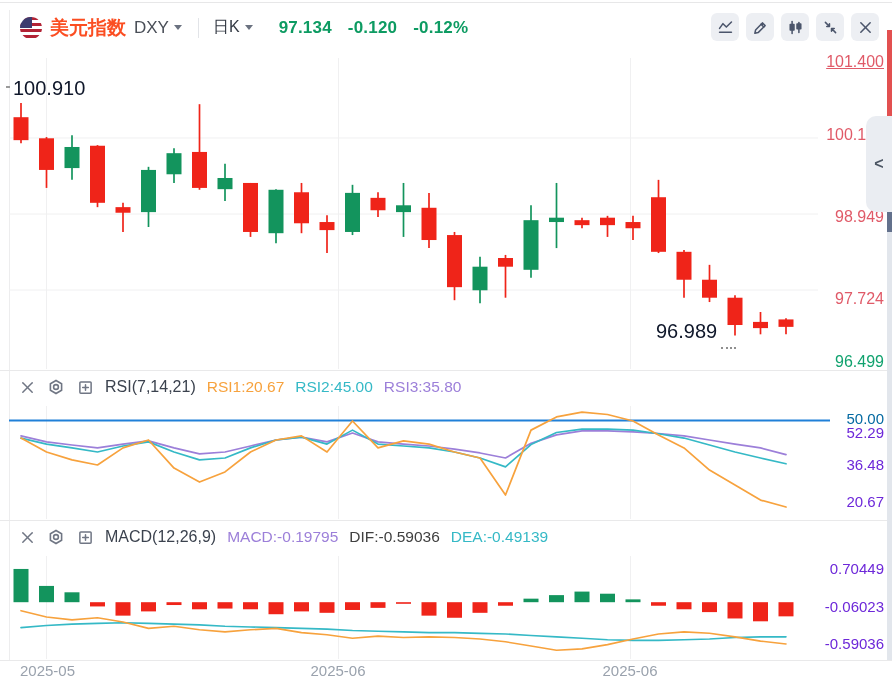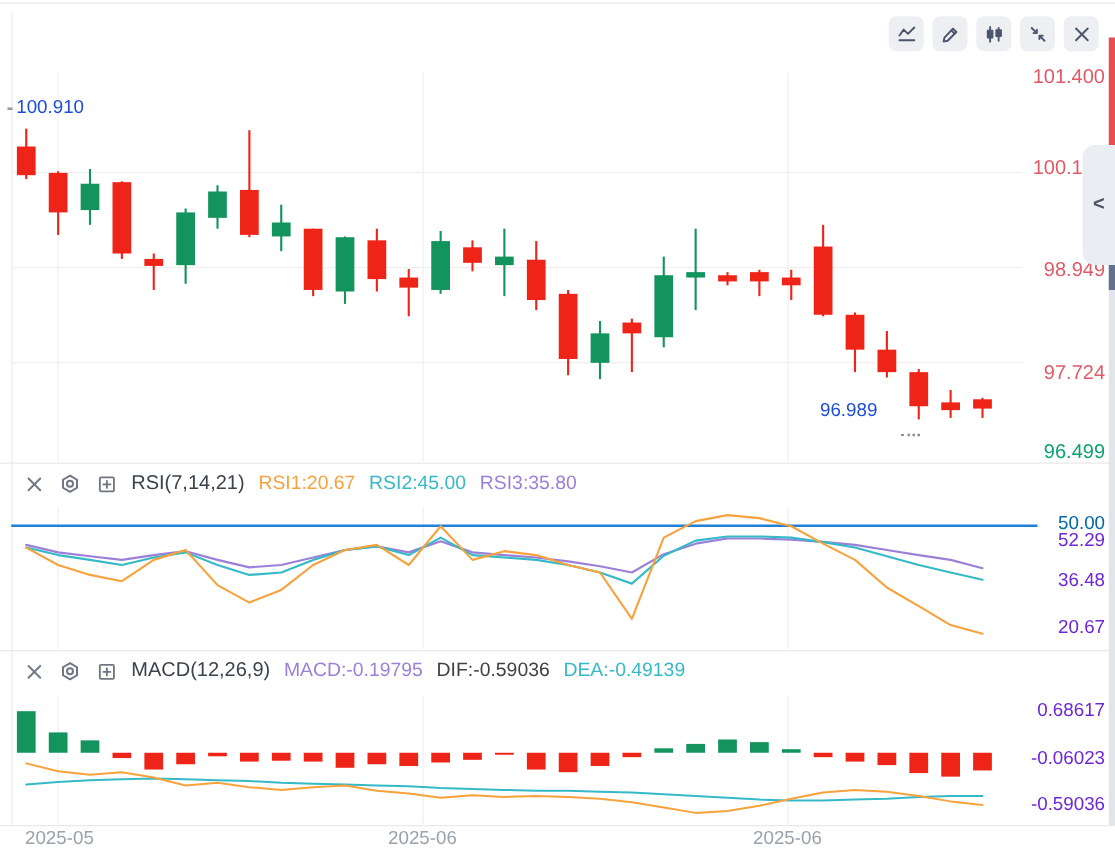--- a/index.html
+++ b/index.html
@@ -26,21 +26,21 @@
   .ph-icon{width:18px;height:18px;display:flex;align-items:center;justify-content:center;cursor:pointer;}
   .ph-icon svg{stroke:#707684;fill:none;stroke-width:1.6;stroke-linecap:round;}
   .ph-title{color:#3b424e;margin-left:0px;}
   .ph-val{font-size:15.5px;}
   
   .ylab{position:absolute;right:8px;font-size:16px;line-height:18px;text-align:right;z-index:4;}
   .ylab.red{color:#e05a68;} .ylab.grn{color:#10a26e;}
   .ylab.small{font-size:15px;color:#6d28d9;}
   .ylab.blue{color:#0369a1;}
   .xlab{position:absolute;top:662px;font-size:15px;color:#9aa2ad;z-index:4;}
-  .marker{position:absolute;font-size:15px;color:#1d4ed8;z-index:4;}
+  .marker{position:absolute;font-size:20px;color:#0f172a;z-index:4;}
   #high-dot{position:absolute;left:6px;top:86px;width:4px;height:2px;background:#9a9a9a;}
   #low-dots{position:absolute;left:721px;top:347px;width:15px;border-top:2px dotted #8f8f8f;}
   
   #rstrip{position:absolute;right:0;top:30px;width:5px;z-index:6;}
   .rseg{width:5px;}
   #collapse-tab{position:absolute;right:0;top:116px;width:26px;height:96px;background:#eaedf2;border-radius:10px 0 0 10px;display:flex;align-items:center;justify-content:center;color:#4b5563;font-size:16px;font-weight:700;z-index:7;cursor:pointer;}
 </style>
 </head>
 <body>
 
@@ -158,20 +158,32 @@
       <rect x="651" y="602.2" width="15" height="3.5370000000000346" fill="#ef2419"></rect>
       <rect x="676.5" y="602.2" width="15" height="7.073999999999955" fill="#ef2419"></rect>
       <rect x="702" y="602.2" width="15" height="9.903599999999983" fill="#ef2419"></rect>
       <rect x="727.5" y="602.2" width="15" height="16.270200000000045" fill="#ef2419"></rect>
       <rect x="753" y="602.2" width="15" height="19.09979999999996" fill="#ef2419"></rect>
       <rect x="778.5" y="602.2" width="15" height="14.148000000000025" fill="#ef2419"></rect>
       <polyline points="21,627.6664000000001 46.5,625.5442 72,624.1294 97.5,623.422 123,622.7146 148.5,623.422 174,624.1294 199.5,624.8368 225,626.2516 250.5,626.9590000000001 276,627.6664000000001 301.5,628.3738000000001 327,629.0812000000001 352.5,630.4960000000001 378,631.2034 403.5,631.9108 429,632.6182 454.5,632.6182 480,633.3256 505.5,634.033 531,635.4478 556.5,636.8626 582,638.2774000000001 607.5,639.6922000000001 633,640.3996000000001 658.5,640.3996000000001 684,639.6922000000001 709.5,638.9848000000001 735,637.57 760.5,636.8626 786,636.8626" fill="none" stroke="#35b9c6" stroke-width="1.6" stroke-linejoin="round" stroke-linecap="round"></polyline>
       <polyline points="21,610.6888 46.5,617.0554000000001 72,619.885 97.5,617.7628000000001 123,622.0072 148.5,628.3738000000001 174,626.2516 199.5,629.7886000000001 225,631.9108 250.5,629.7886000000001 276,628.3738000000001 301.5,632.6182 327,634.7404 352.5,638.2774000000001 378,636.1552 403.5,637.57 429,636.8626 454.5,637.57 480,638.9848000000001 505.5,641.8144000000001 531,646.0588 556.5,650.3032000000001 582,648.8884 607.5,644.644 633,638.9848000000001 658.5,634.033 684,631.9108 709.5,633.3256 735,636.8626 760.5,641.1070000000001 786,643.9366" fill="none" stroke="#f7a23d" stroke-width="1.6" stroke-linejoin="round" stroke-linecap="round"></polyline>
     </svg>
 
+  <div id="hdr">
+    <div id="flag"></div>
+    <span class="sym-name">美元指数</span>
+    <span class="sym-code">DXY</span>
+    <span class="caret"></span>
+    <span class="vsep"></span>
+    <span class="period">日K</span>
+    <span class="caret"></span>
+    <span class="quote q1">97.134</span>
+    <span class="quote q2">-0.120</span>
+    <span class="quote q3">-0.12%</span>
+  </div>
 
   <div id="toolbar">
     <div class="tbtn">
       <svg width="17" height="17" viewBox="0 0 20 20">
         <polyline points="3,11 7,5.5 11,9.5 17,3.5"></polyline>
           <line x1="3" y1="15.5" x2="17" y2="15.5"></line>
       </svg>
     </div>
     <div class="tbtn">
       <svg width="17" height="17" viewBox="0 0 20 20">
@@ -199,21 +211,21 @@
           <line x1="15.5" y1="4.5" x2="4.5" y2="15.5"></line>
       </svg>
     </div>
   </div>
 
   <div class="marker" style="left:13px;top:77px;">100.910</div>
   <div id="high-dot"></div>
   <div class="marker" style="left:656px;top:320px;">96.989</div>
   <div id="low-dots"></div>
 
-  <div class="ylab red" style="top:53px;">101.400</div>
+  <div class="ylab red" style="top:53px;text-decoration:underline;">101.400</div>
   <div class="ylab red" style="top:126px;">100.175</div>
   <div class="ylab red" style="top:208px;">98.949</div>
   <div class="ylab red" style="top:290px;">97.724</div>
   <div class="ylab grn" style="top:353px;">96.499</div>
 
   <div class="pane-hdr" style="top:374px;">
     <span class="ph-icon">
       <svg width="15" height="15" viewBox="0 0 16 16">
           <line x1="3" y1="3" x2="13" y2="13"></line>
           <line x1="13" y1="3" x2="3" y2="13"></line>
@@ -260,21 +272,21 @@
           <rect x="2" y="2" width="12" height="12" rx="1"></rect>
           <line x1="8" y1="5" x2="8" y2="11"></line>
           <line x1="5" y1="8" x2="11" y2="8"></line>
         </svg>
     </span>
     <span class="ph-title">MACD(12,26,9)</span>
     <span class="ph-val" style="color:#9c7fd9;">MACD:-0.19795</span>
     <span class="ph-val" style="color:#404040;">DIF:-0.59036</span>
     <span class="ph-val" style="color:#35b9c6;">DEA:-0.49139</span>
   </div>
-  <div class="ylab small" style="top:560px;">0.68617</div>
+  <div class="ylab small" style="top:560px;">0.70449</div>
   <div class="ylab small" style="top:598px;">-0.06023</div>
   <div class="ylab small" style="top:635px;">-0.59036</div>
 
   <div class="xlab" style="left:20px;text-align:right;">2025-05</div>
   <div class="xlab" style="left:338px;transform:translateX(-50%);">2025-06</div>
   <div class="xlab" style="left:630px;transform:translateX(-50%);">2025-06</div>
 
   <div id="rstrip">
     <div class="rseg" style="height:92px;background:#e25050;"></div>
     <div class="rseg" style="height:33px;background:#93a2b8;"></div>

